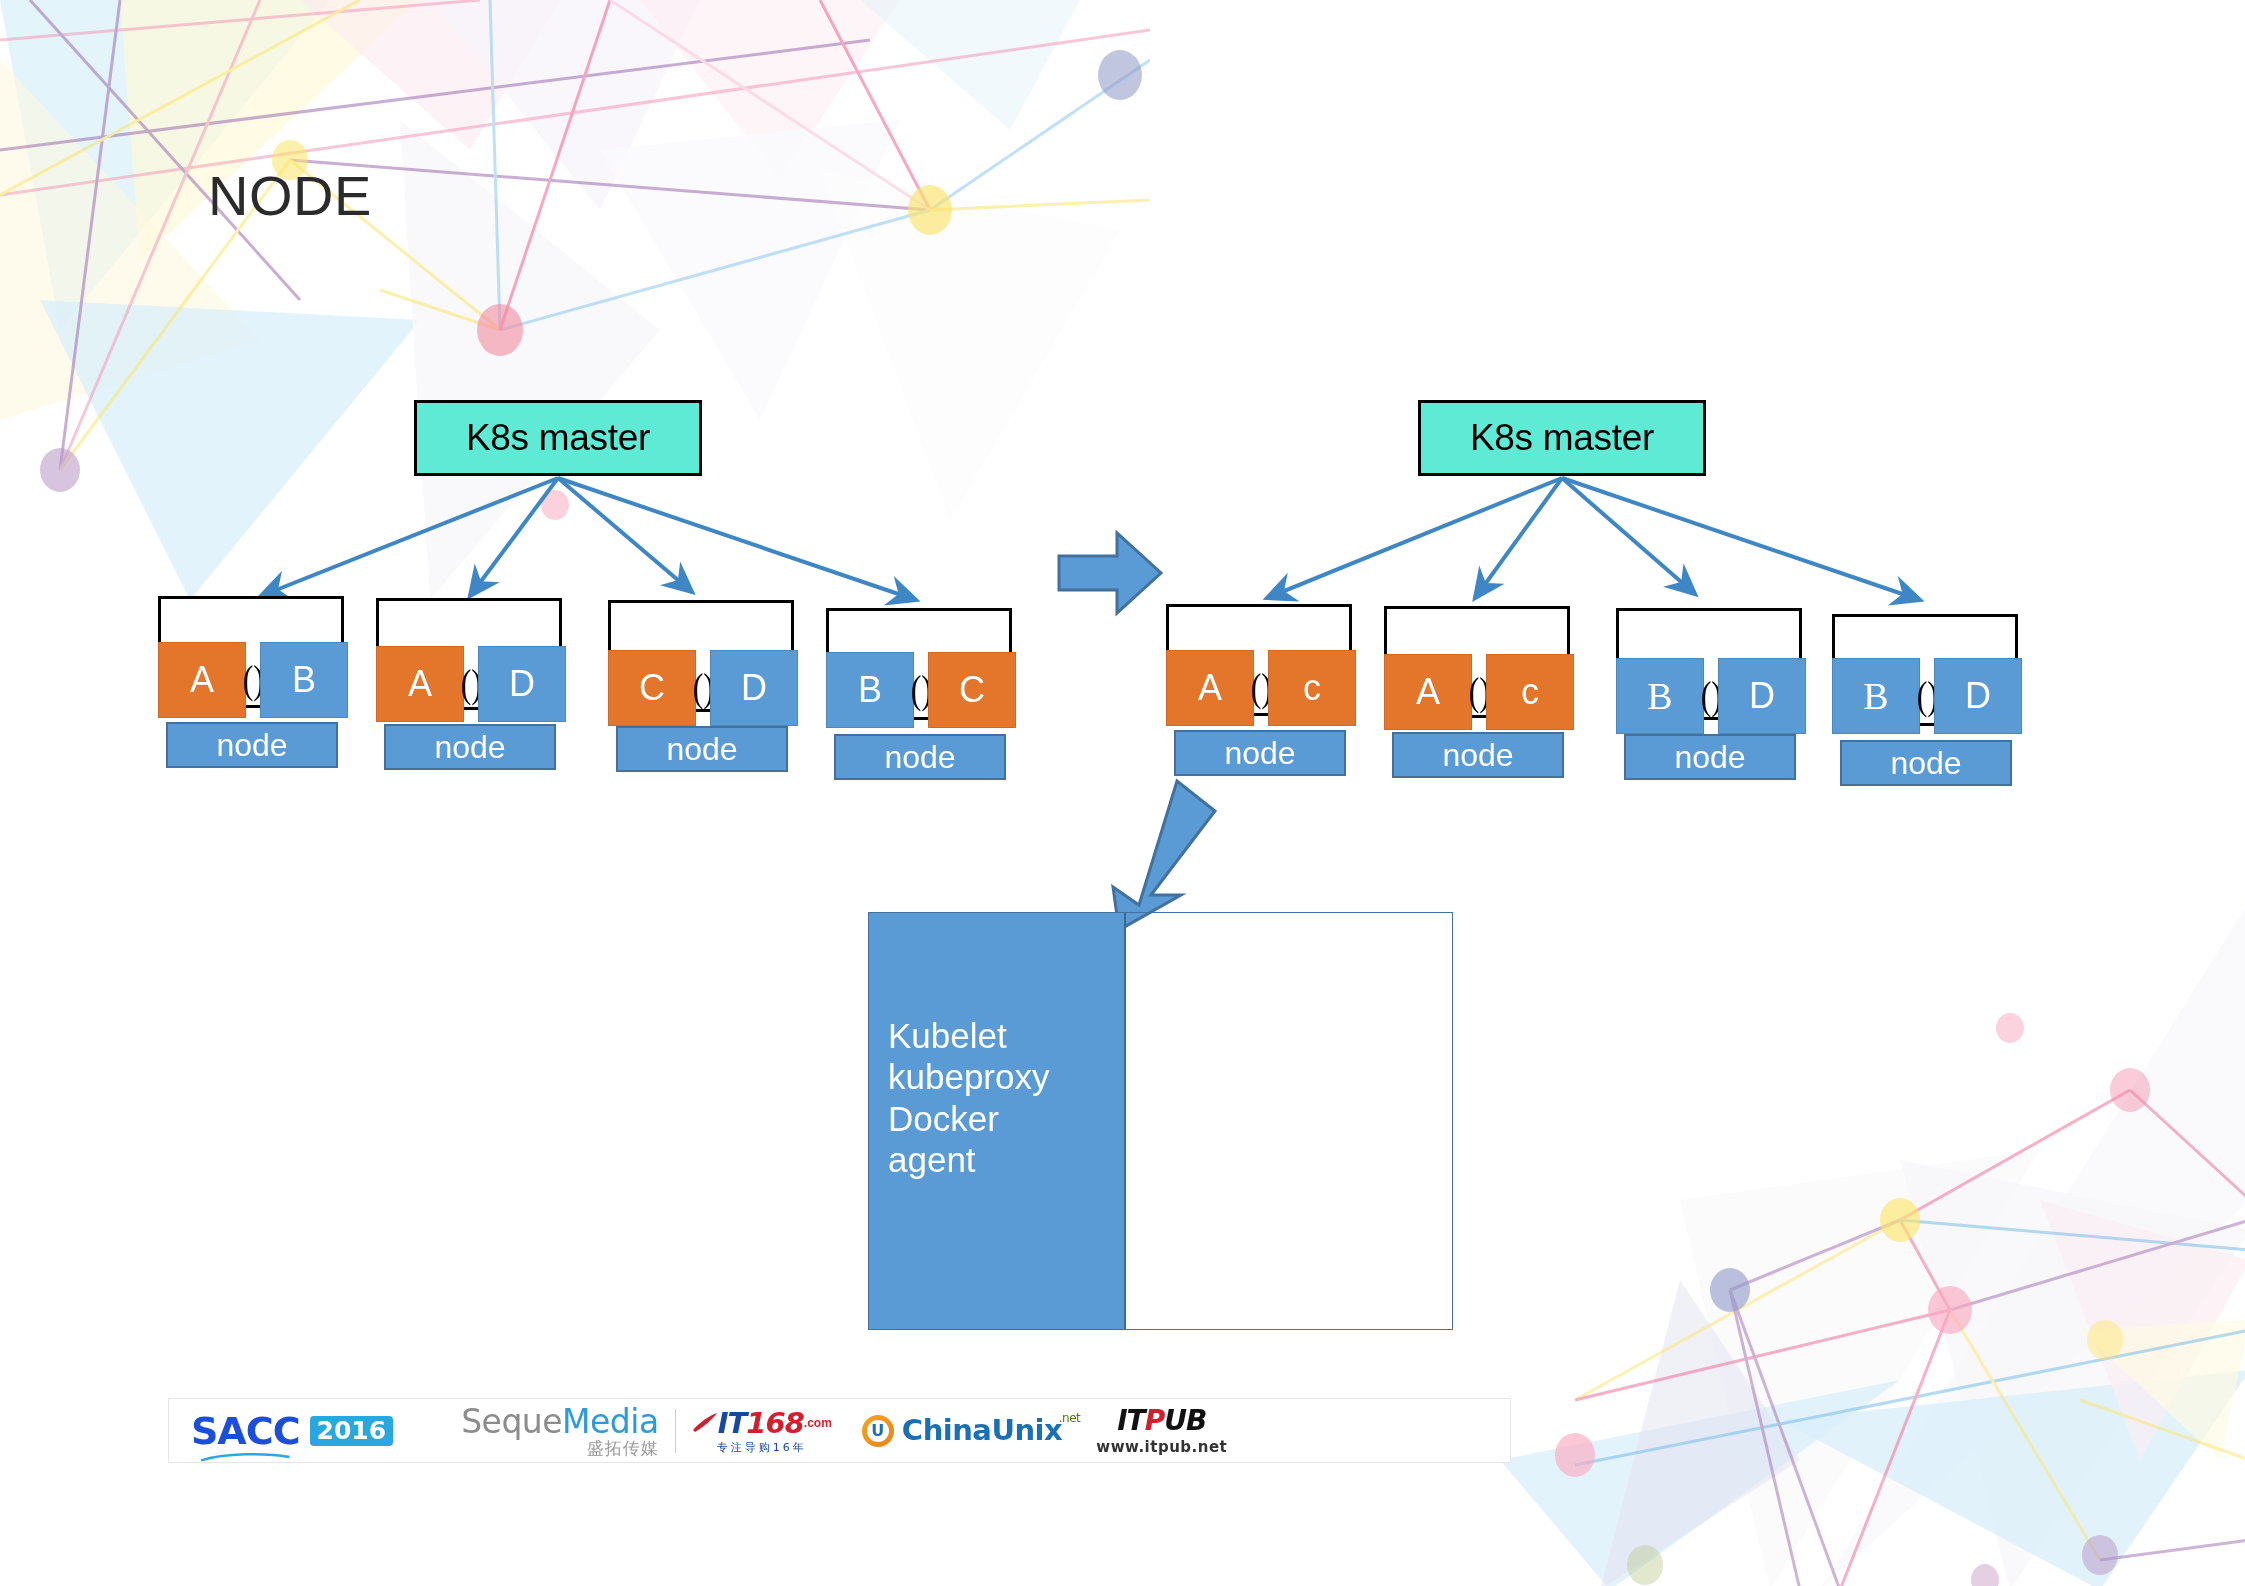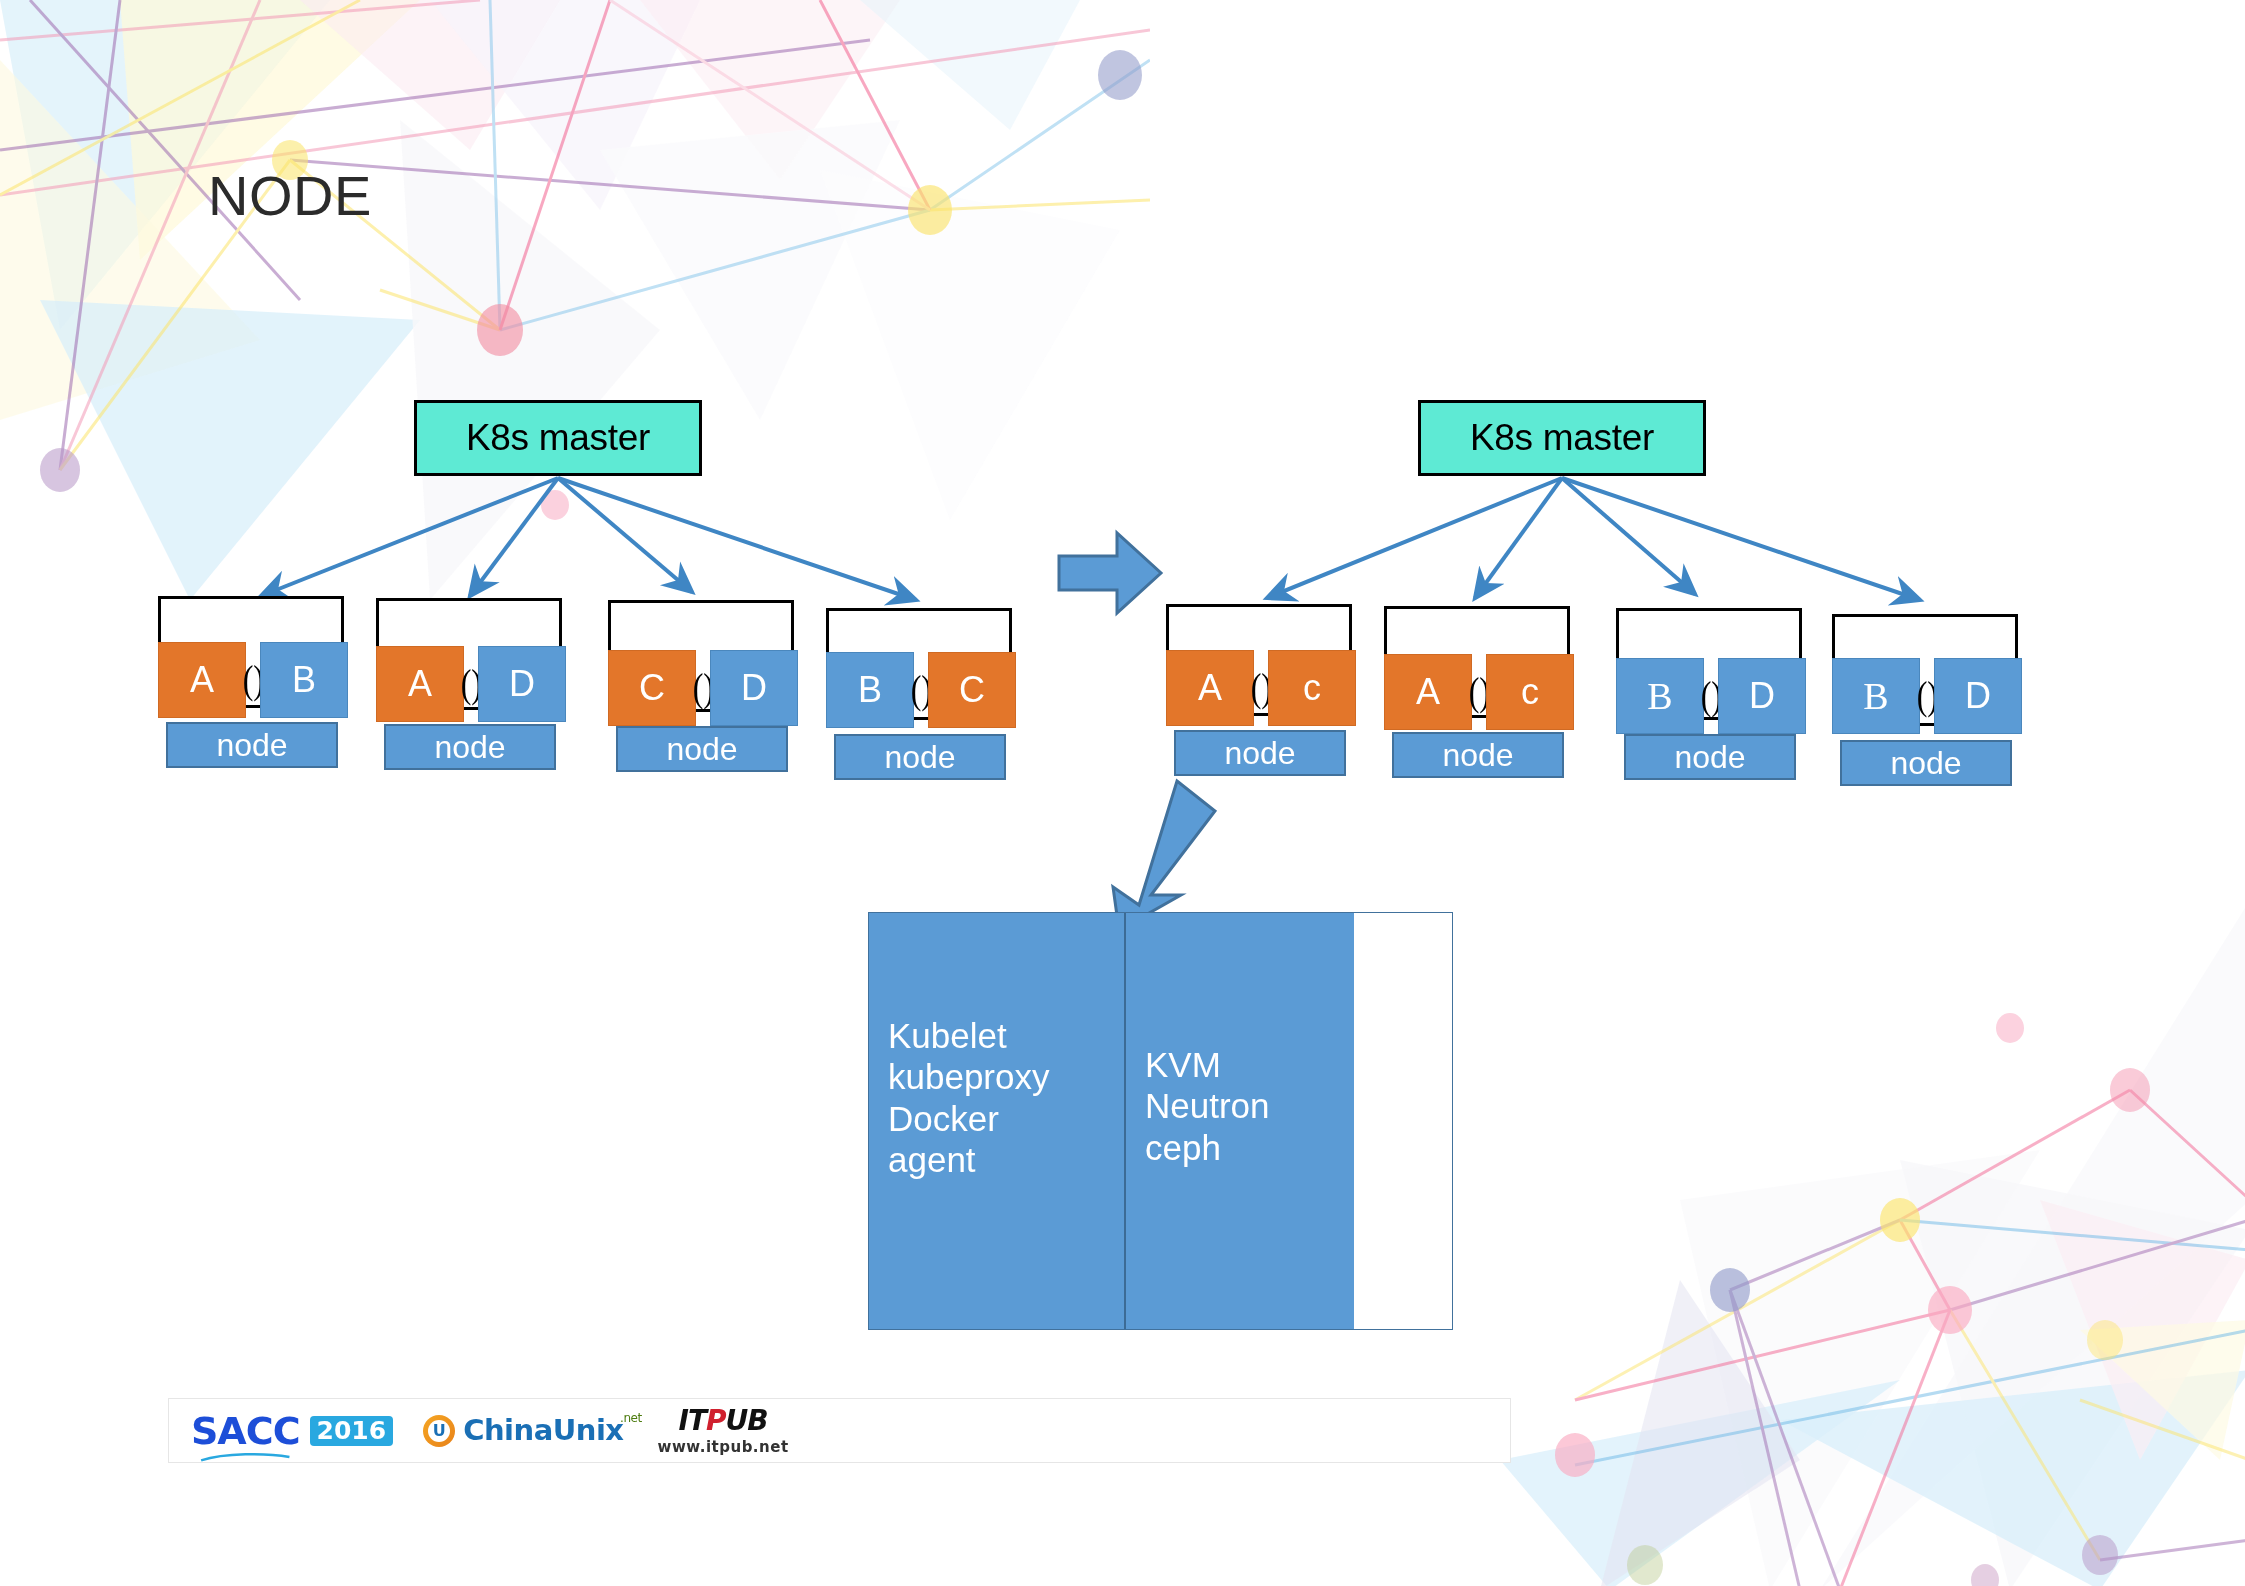--- a/index.html
+++ b/index.html
@@ -513,41 +513,54 @@
 
   <div id="detail-panel">
     <div class="detail-col" id="detail-left">
       <div class="detail-lines">
         <div>Kubelet</div>
         <div>kubeproxy</div>
         <div>Docker</div>
         <div>agent</div>
       </div>
     </div>
-    <div class="detail-col" id="detail-right">
-      <div class="detail-lines">
-        <div>KVM</div>
-        <div>Neutron</div>
-        <div>ceph</div>
-      </div>
-    </div>
   </div>
 
   <div id="footer-bar">
 
     <div id="logo-sacc">
       <div class="sacc-word">
         <span>SACC</span>
         <svg class="sacc-swoosh" viewBox="0 0 110 12">
           <path d="M2,10 C30,1 80,1 108,6" stroke="#29A8E0" stroke-width="3" fill="none"></path>
         </svg>
       </div>
       <div class="sacc-year">2016</div>
     </div>
 
+    <div id="logo-seque">
+      <div class="seque-stack">
+        <div class="seque-top">
+          <span class="s1">Seque</span><span class="s2">Media</span>
+        </div>
+        <div class="seque-sub">盛拓传媒</div>
+      </div>
+      <div class="vrule"></div>
+      <div id="logo-it168">
+        <div class="it168-main">
+          <svg width="26" height="22" viewBox="0 0 26 22">
+            <path d="M1,18 C8,10 18,3 25,1 C20,8 10,16 3,20 Z" fill="#D0202E"></path>
+          </svg>
+          <span class="it168-txt">IT</span>
+          <span class="it168-txt it168-red">168</span>
+          <span class="it168-com">.com</span>
+        </div>
+        <div class="it168-sub">专注导购16年</div>
+      </div>
+    </div>
 
     <div id="logo-cu">
       <div class="cu-mark">
         <div class="cu-mark-inner">U</div>
       </div>
       <div class="cu-text">
         <span>ChinaUnix</span>
         <span class="cu-net">.net</span>
       </div>
     </div>

